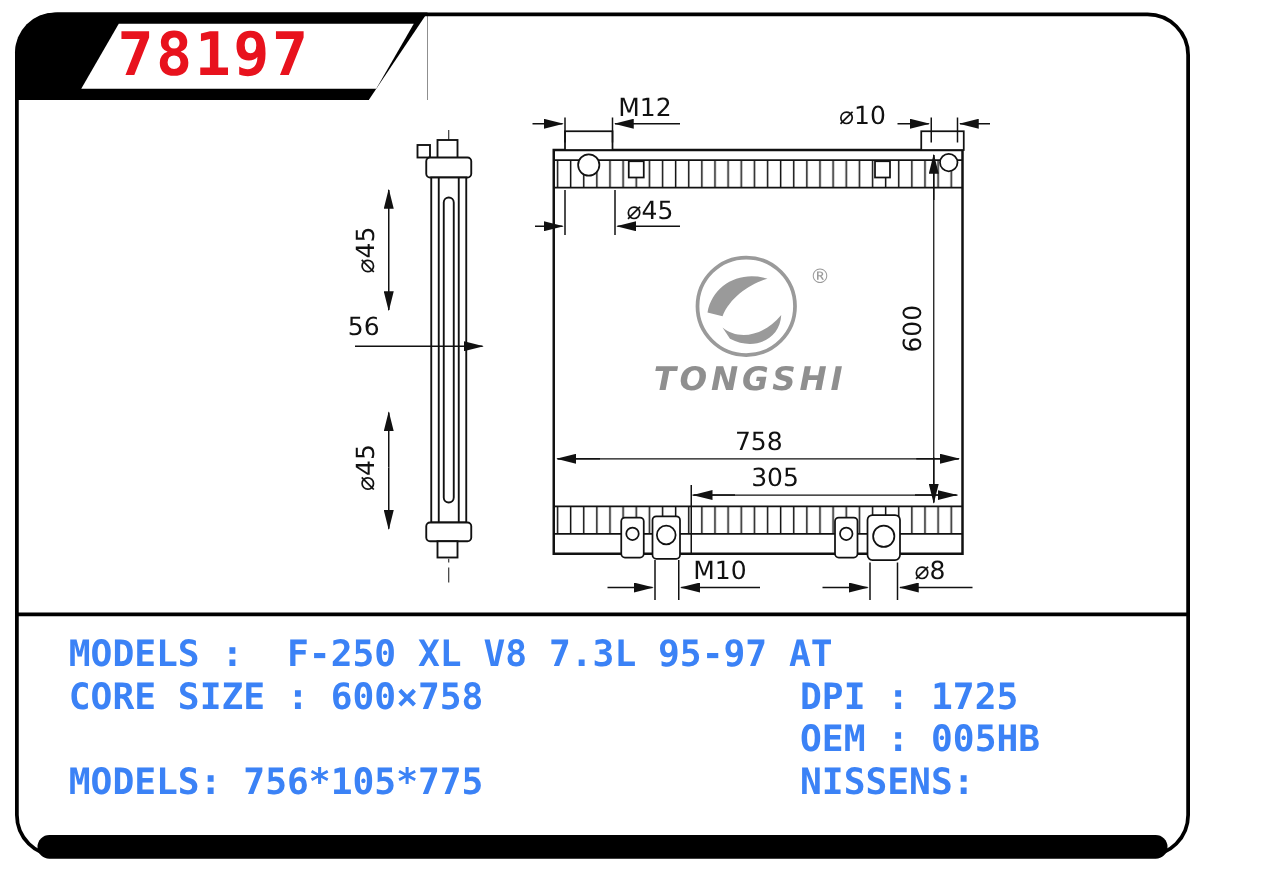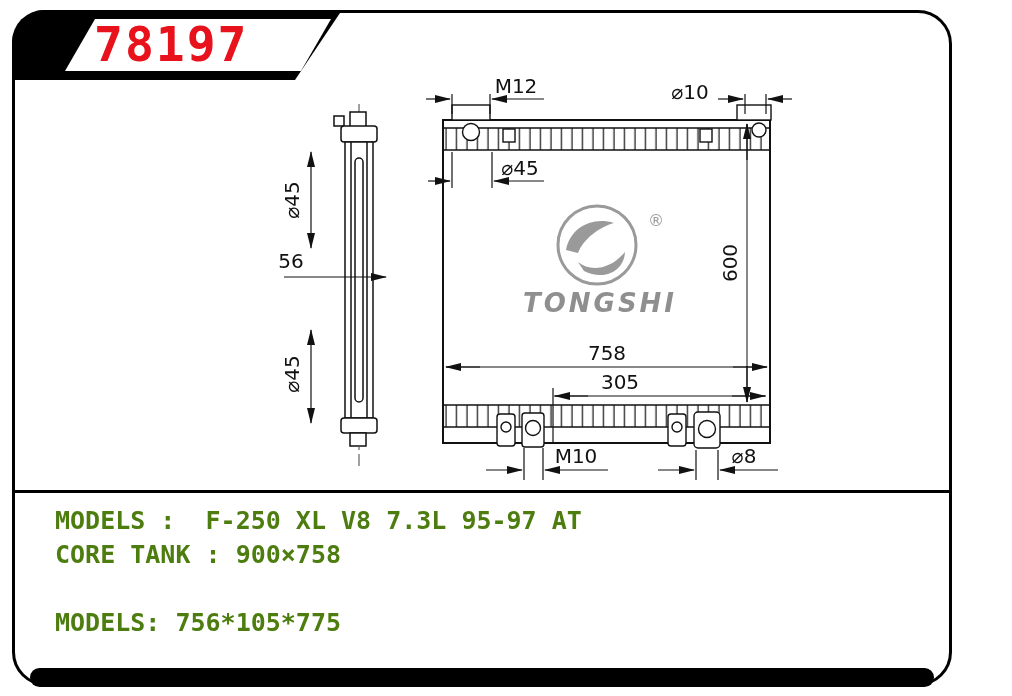--- a/index.html
+++ b/index.html
@@ -17,21 +17,21 @@
   .banner-text{position:absolute;left:94px;top:16px;z-index:5;color:#e8121d;
                font:700 48px "DejaVu Sans Mono",monospace;letter-spacing:2px;}
   .divider{position:absolute;left:14px;right:14px;top:490px;border-top:3px solid #000;z-index:5;}
   .bottom-bar{position:absolute;left:30px;right:30px;bottom:9px;height:19px;background:#000;
               border-radius:10px;z-index:7;}
   .art{position:absolute;left:0;top:0;z-index:1;pointer-events:none;}
   .dim{font-family:"DejaVu Sans",sans-serif;font-size:20px;fill:#111;stroke:none;}
   .brand{font-family:"DejaVu Sans",sans-serif;font-style:italic;font-weight:700;
          font-size:26px;fill:#8f8f8f;letter-spacing:3px;stroke:none;}
   .reg{font-family:"DejaVu Sans",sans-serif;font-size:16px;fill:#9a9a9a;stroke:none;}
-  .specs{position:absolute;inset:0;z-index:5;font-weight:700;font-size:25px;color:#4d7c0f;}
+  .specs{position:absolute;inset:0;z-index:5;font-weight:700;font-size:29px;color:#3b82f6;}
   .spec-row{position:absolute;white-space:pre;}
 </style>
 </head>
 <body>
 
 <div class="page">
 
   <div class="banner-black"></div>
   <div class="banner-cut"></div>
   <div class="banner-white"></div>
@@ -153,19 +153,22 @@
       <path d="M578,262 C590,272 610,270 625,252 C624,272 603,281 584,271 Z" fill="#9a9a9a"></path>
       <text class="reg" x="648" y="226">®</text>
       <text class="brand" text-anchor="middle" x="600" y="312">TONGSHI</text>
     </g>
   </svg>
 
   <div class="divider"></div>
 
   <div class="specs">
     <div class="spec-row" style="left:55px;top:506px"><span>MODELS :</span>  <span>F-250 XL V8 7.3L 95-97 AT</span></div>
-    <div class="spec-row" style="left:55px;top:540px"><span>CORE TANK :</span> <span>900×758</span></div>
+    <div class="spec-row" style="left:55px;top:540px"><span>CORE SIZE :</span> <span>600×758</span></div>
     <div class="spec-row" style="left:55px;top:608px"><span>MODELS:</span> <span>756*105*775</span></div>
+    <div class="spec-row" style="left:640px;top:540px"><span>DPI :</span> <span>1725</span></div>
+    <div class="spec-row" style="left:640px;top:574px"><span>OEM :</span> <span>005HB</span></div>
+    <div class="spec-row" style="left:640px;top:608px"><span>NISSENS:</span> <span></span></div>
   </div>
 
   <div class="frame"></div>
   <div class="bottom-bar"></div>
 </div>
 
 </body></html>

